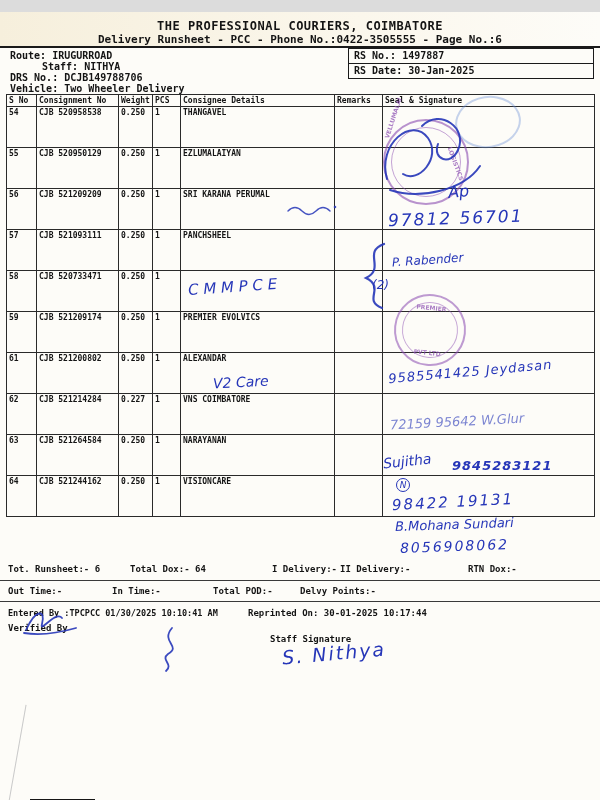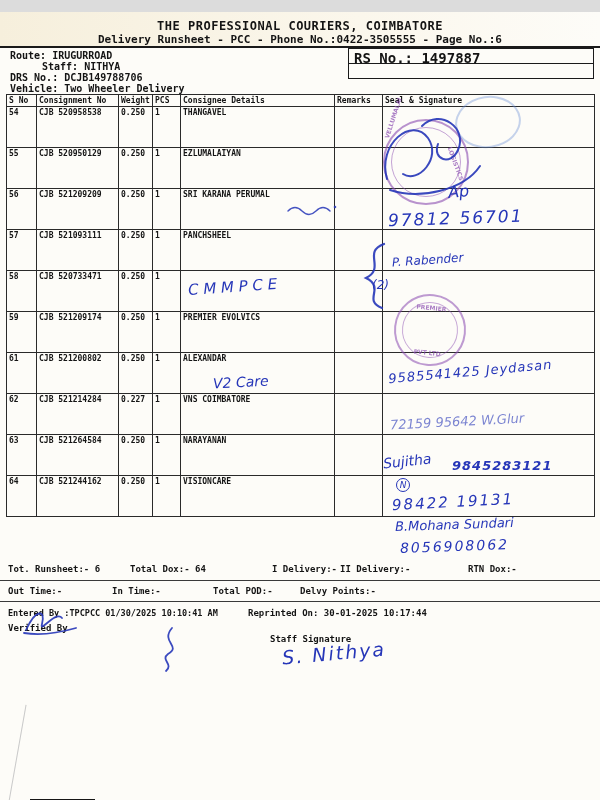--- a/index.html
+++ b/index.html
@@ -10,21 +10,21 @@
     font-family:"DejaVu Sans Mono", monospace; color:#141414;
   }
   .tint-top { position:absolute; left:0; top:0; width:100%; height:36px;
     background:linear-gradient(90deg,#f6efdc,#fbf7ec 60%,#fdfcf8); }
   .abs { position:absolute; white-space:nowrap; }
   .title { top:7px; left:0; width:100%; text-align:center; font-size:12px; font-weight:bold; letter-spacing:.5px; }
   .subtitle { top:21px; left:0; width:100%; text-align:center; font-size:11px; font-weight:bold; }
   .rule1 { position:absolute; top:34px; left:0; width:100%; height:2px; background:#1a1a1a; }
   .info { font-size:10px; font-weight:bold; }
   .rsbox { position:absolute; left:348px; top:36px; width:246px; height:31px; border:1px solid #1a1a1a; }
-  .rsbox .cell { height:15px; font-size:14px; font-weight:bold; padding:1px 0 0 5px; }
+  .rsbox .cell { height:15px; font-size:10px; font-weight:bold; padding:1px 0 0 5px; }
   .rsbox .cell:first-child { border-bottom:1px solid #1a1a1a; }
   table.runsheet { position:absolute; left:6px; top:82px; width:588px; border-collapse:collapse; table-layout:fixed; }
   table.runsheet th, table.runsheet td {
     border:1px solid #2a2a2a; font-size:8px; font-weight:bold;
     padding:1px 2px; vertical-align:top; text-align:left; overflow:hidden;
   }
   table.runsheet th { height:12px; }
   table.runsheet td { height:41px; }
   .foot { font-size:9px; font-weight:bold; }
   .foot-sm { font-size:8.5px; font-weight:bold; }
@@ -49,20 +49,21 @@
   <div class="abs subtitle">Delivery Runsheet - PCC - Phone No.:0422-3505555 - Page No.:6</div>
   <div class="rule1"></div>
 
   <div class="abs info" style="left:10px; top:38px;">Route: IRUGURROAD</div>
   <div class="abs info" style="left:10px; top:49px;padding-left:32px;">Staff: NITHYA</div>
   <div class="abs info" style="left:10px; top:60px;">DRS No.: DCJB149788706</div>
   <div class="abs info" style="left:10px; top:71px;">Vehicle: Two Wheeler Delivery</div>
 
   <div class="rsbox">
     <div class="cell">RS No.: 1497887</div>
+    <div class="cell">RS Date: 30-Jan-2025</div>
   </div>
 
   <table class="runsheet">
     <colgroup>
       <col style="width:30px">
         <col style="width:82px">
         <col style="width:34px">
         <col style="width:28px">
       <col style="width:154px">
         <col style="width:48px">

